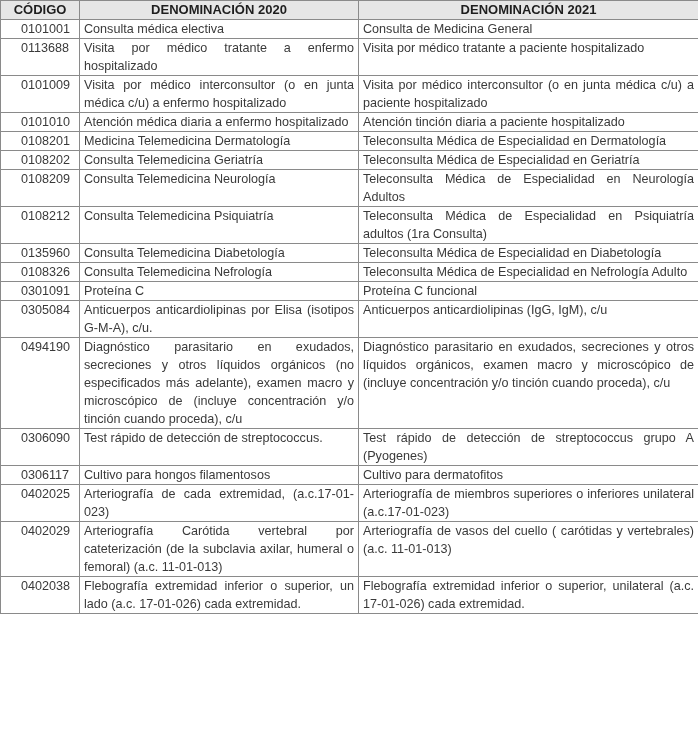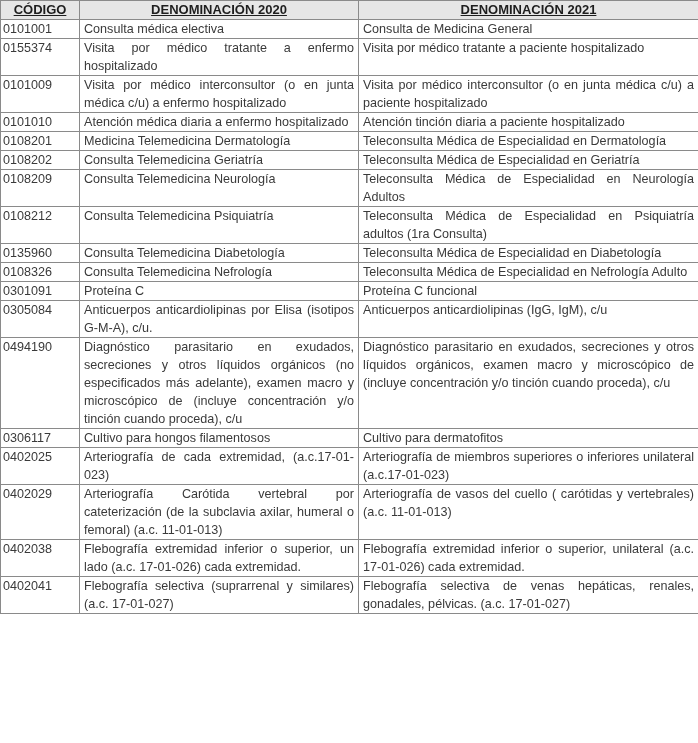--- a/index.html
+++ b/index.html
@@ -23,23 +23,22 @@
     }
     th {
       background: #e6e6e6;
       font-weight: bold;
       color: #1e1e1e;
       text-align: center;
       font-size: 13px;
       height: 18px;
       padding-top: 0;
       padding-bottom: 0;
-      text-decoration: underline;
     }
-    td.code { padding-left: 2px; }
+    td.code { padding-left: 20px; }
     td.just { text-align: justify; text-align-last: left; }
   </style>
 </head>
 <body>
 
 <table>
   <colgroup>
     <col class="c-code">
       <col class="c-2020">
       <col class="c-2021">
@@ -51,21 +50,21 @@
       <th>DENOMINACIÓN 2021</th>
     </tr>
   </thead>
   <tbody id="tbody">
     <tr>
         <td class="code">0101001</td>
         <td class="just">Consulta médica electiva</td>
         <td class="just">Consulta de Medicina General</td>
       </tr>
     <tr>
-        <td class="code">0155374</td>
+        <td class="code">0113688</td>
         <td class="just">Visita por médico tratante a enfermo hospitalizado</td>
         <td class="just">Visita por médico tratante a paciente hospitalizado</td>
       </tr>
     <tr>
         <td class="code">0101009</td>
         <td class="just">Visita por médico interconsultor (o en junta médica c/u) a enfermo hospitalizado</td>
         <td class="just">Visita por médico interconsultor (o en junta médica c/u) a paciente hospitalizado</td>
       </tr>
     <tr>
         <td class="code">0101010</td>
@@ -111,39 +110,39 @@
         <td class="code">0305084</td>
         <td class="just">Anticuerpos anticardiolipinas por Elisa (isotipos G-M-A), c/u.</td>
         <td class="just">Anticuerpos anticardiolipinas (IgG, IgM), c/u</td>
       </tr>
     <tr>
         <td class="code">0494190</td>
         <td class="just">Diagnóstico parasitario en exudados, secreciones y otros líquidos orgánicos (no especificados más adelante), examen macro y microscópico de (incluye concentración y/o tinción cuando proceda), c/u</td>
         <td class="just">Diagnóstico parasitario en exudados, secreciones y otros líquidos orgánicos, examen macro y microscópico de (incluye concentración y/o tinción cuando proceda), c/u</td>
       </tr>
     <tr>
+        <td class="code">0306090</td>
+        <td class="just">Test rápido de detección de streptococcus.</td>
+        <td class="just">Test rápido de detección de streptococcus grupo A (Pyogenes)</td>
+      </tr>
+    <tr>
         <td class="code">0306117</td>
         <td class="just">Cultivo para hongos filamentosos</td>
         <td class="just">Cultivo para dermatofitos</td>
       </tr>
     <tr>
         <td class="code">0402025</td>
         <td class="just">Arteriografía de cada extremidad, (a.c.17-01-023)</td>
         <td class="just">Arteriografía de miembros superiores o inferiores unilateral (a.c.17-01-023)</td>
       </tr>
     <tr>
         <td class="code">0402029</td>
         <td class="just">Arteriografía Carótida vertebral por cateterización (de la subclavia axilar, humeral o femoral) (a.c. 11-01-013)</td>
         <td class="just">Arteriografía de vasos del cuello ( carótidas y vertebrales) (a.c. 11-01-013)</td>
       </tr>
     <tr>
         <td class="code">0402038</td>
         <td class="just">Flebografía extremidad inferior o superior, un lado (a.c. 17-01-026) cada extremidad.</td>
         <td class="just">Flebografía extremidad inferior o superior, unilateral (a.c. 17-01-026) cada extremidad.</td>
       </tr>
-    <tr>
-        <td class="code">0402041</td>
-        <td class="just">Flebografía selectiva (suprarrenal y similares) (a.c. 17-01-027)</td>
-        <td class="just">Flebografía selectiva de venas hepáticas, renales, gonadales, pélvicas. (a.c. 17-01-027)</td>
-      </tr>
 
   </tbody>
 </table>
 
 </body></html>

